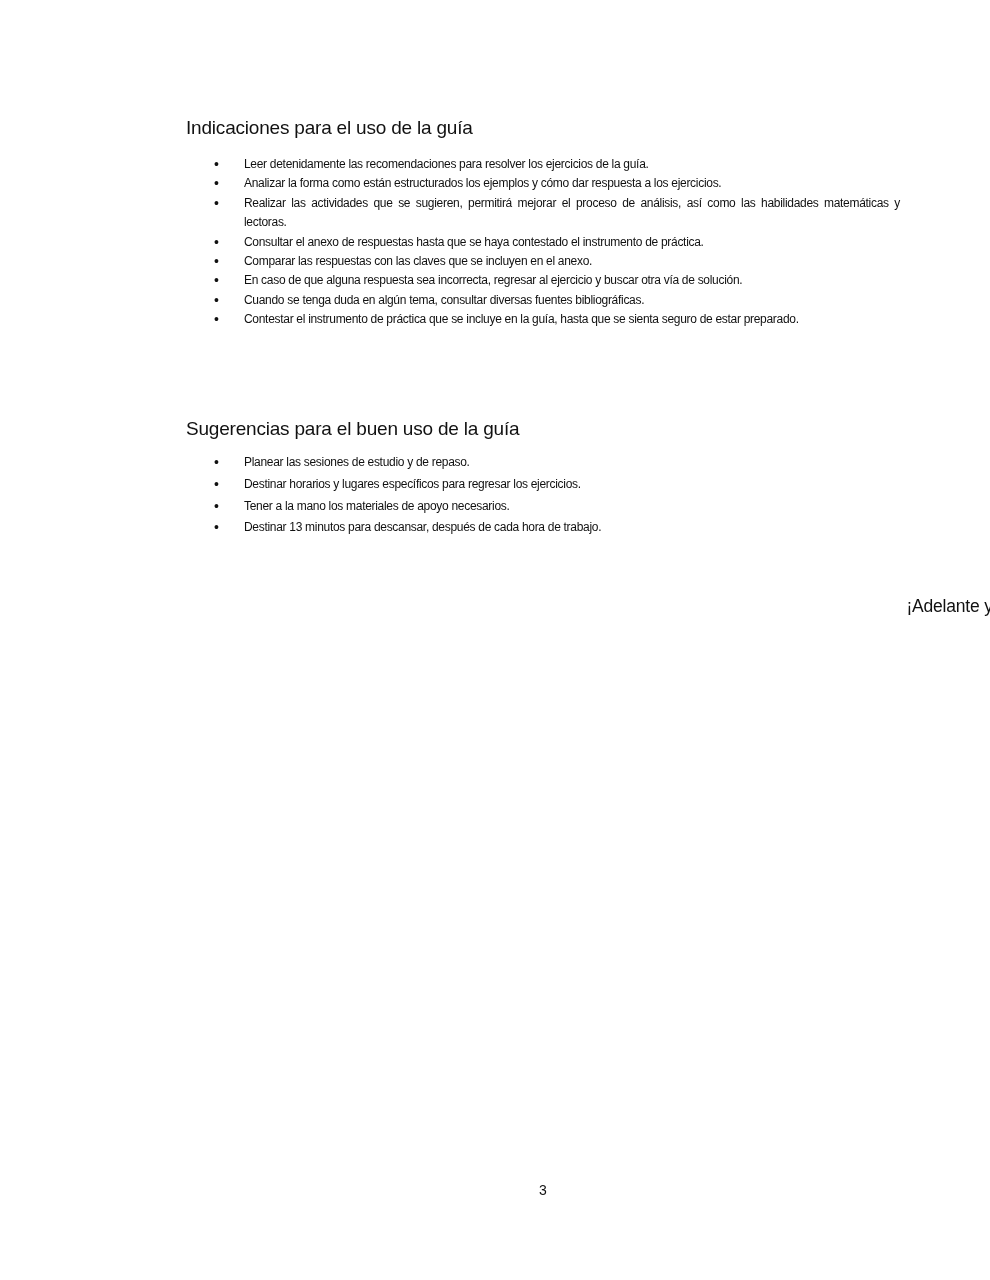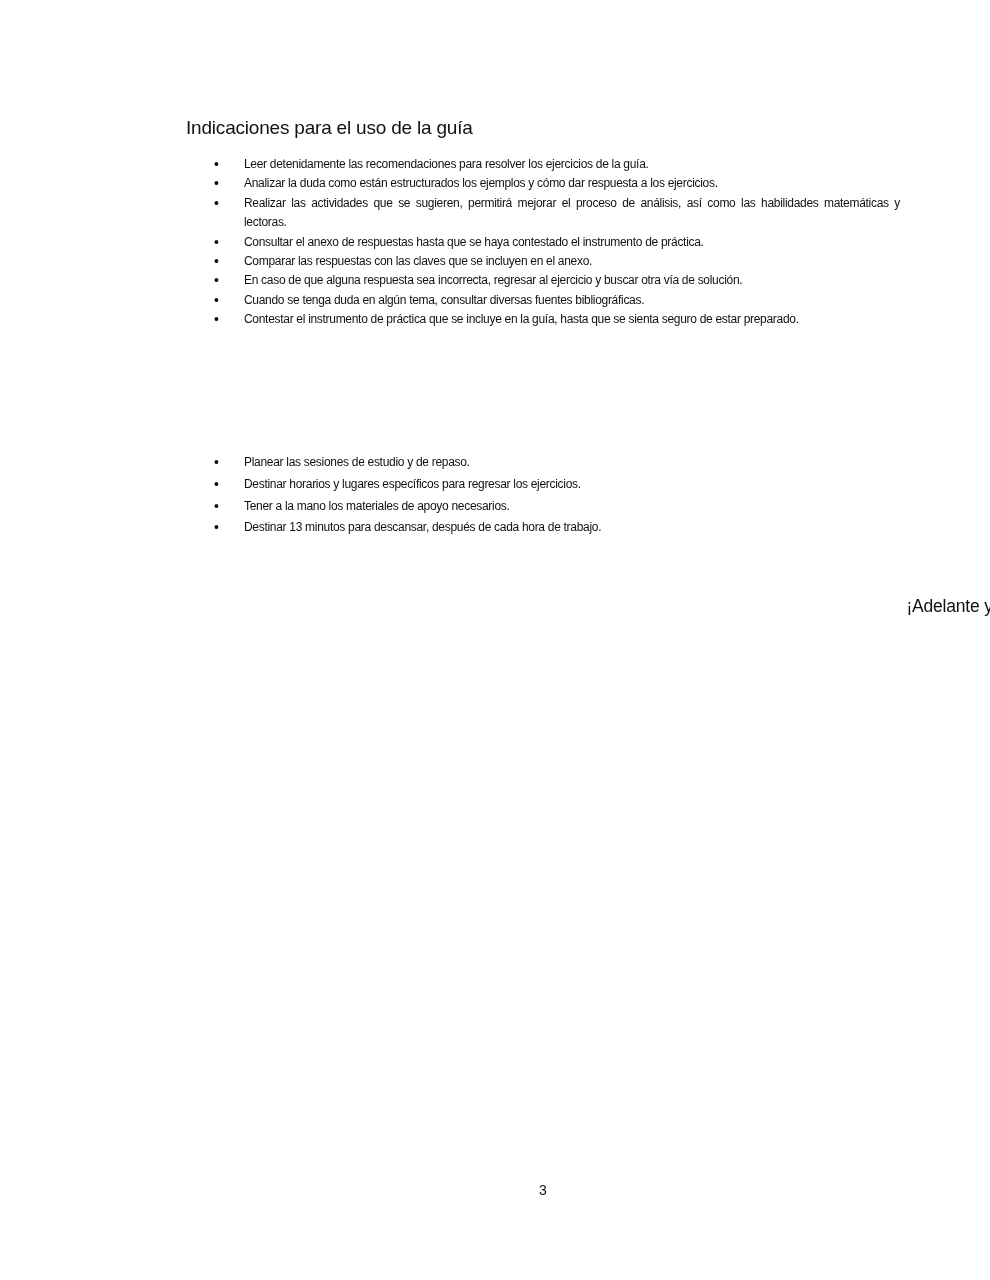--- a/index.html
+++ b/index.html
@@ -22,29 +22,30 @@
                font-size: 17.5px; letter-spacing: -0.2px; }
     .page-num { position: absolute; top: 1182px; left: 0; width: 990px; text-align: center; font-size: 14px; }
   </style>
 </head>
 <body>
 
 <div class="page">
   <h2 id="h1">Indicaciones para el uso de la guía</h2>
   <ul id="list1">
     <li>Leer detenidamente las recomendaciones para resolver los ejercicios de la guía.</li>
-    <li>Analizar la duda como están estructurados los ejemplos y cómo dar respuesta a los ejercicios.</li>
+    <li>Analizar la forma como están estructurados los ejemplos y cómo dar respuesta a los ejercicios.</li>
     <li>Realizar las actividades que se sugieren, permitirá mejorar el proceso de análisis, así como las habilidades matemáticas y lectoras.</li>
     <li>Consultar el anexo de respuestas hasta que se haya contestado el instrumento de práctica.</li>
     <li>Comparar las respuestas con las claves que se incluyen en el anexo.</li>
     <li>En caso de que alguna respuesta sea incorrecta, regresar al ejercicio y buscar otra vía de solución.</li>
     <li>Cuando se tenga duda en algún tema, consultar diversas fuentes bibliográficas.</li>
     <li>Contestar el instrumento de práctica que se incluye en la guía, hasta que se sienta seguro de estar preparado.</li>
   </ul>
 
+  <h2 id="h2">Sugerencias para el buen uso de la guía</h2>
   <ul id="list2">
     <li>Planear las sesiones de estudio y de repaso.</li>
     <li>Destinar horarios y lugares específicos para regresar los ejercicios.</li>
     <li>Tener a la mano los materiales de apoyo necesarios.</li>
     <li>Destinar 13 minutos para descansar, después de cada hora de trabajo.</li>
   </ul>
 
   <div class="closing">¡Adelante y éxito!</div>
   <div class="page-num">3</div>
 </div>

